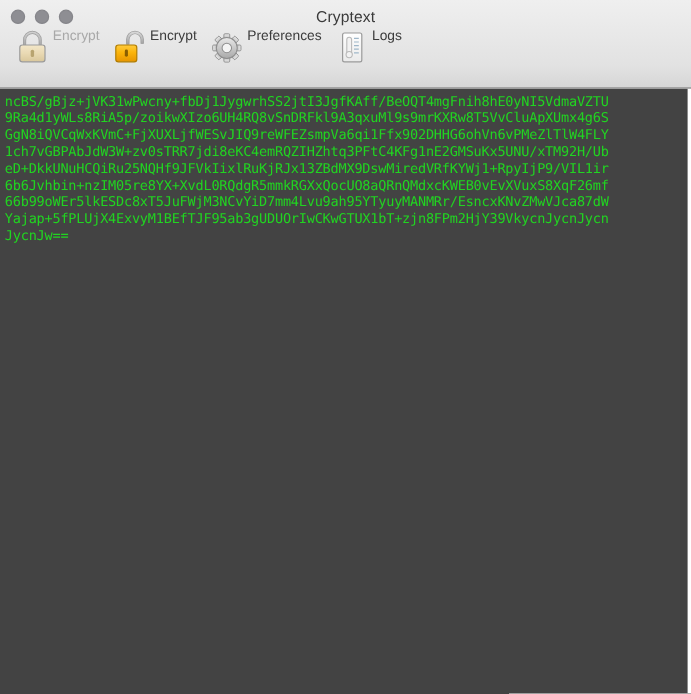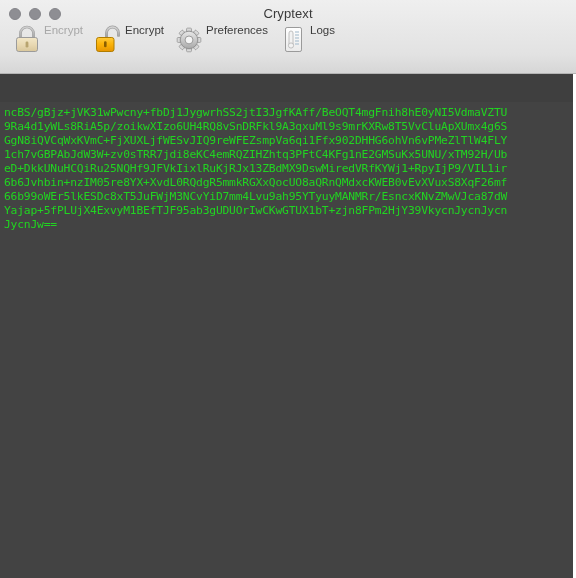--- a/index.html
+++ b/index.html
@@ -98,21 +98,20 @@
   }
   .tool-item.disabled .tool-label { color: #a8a8a8; }
 
   
   .content {
     flex: 1 1 auto;
     background: #434343;
     padding: 4px 2px 0 4px;
     box-sizing: border-box;
     overflow: hidden;
-    margin-top: 28px;
   }
   .cipher-text {
     margin: 0;
     font-family: "DejaVu Sans Mono", "Liberation Mono", monospace;
     font-size: 11.3px;
     line-height: 14px;
     color: #21d421;
     white-space: pre;
     letter-spacing: -0.18px;
     word-break: break-all;

